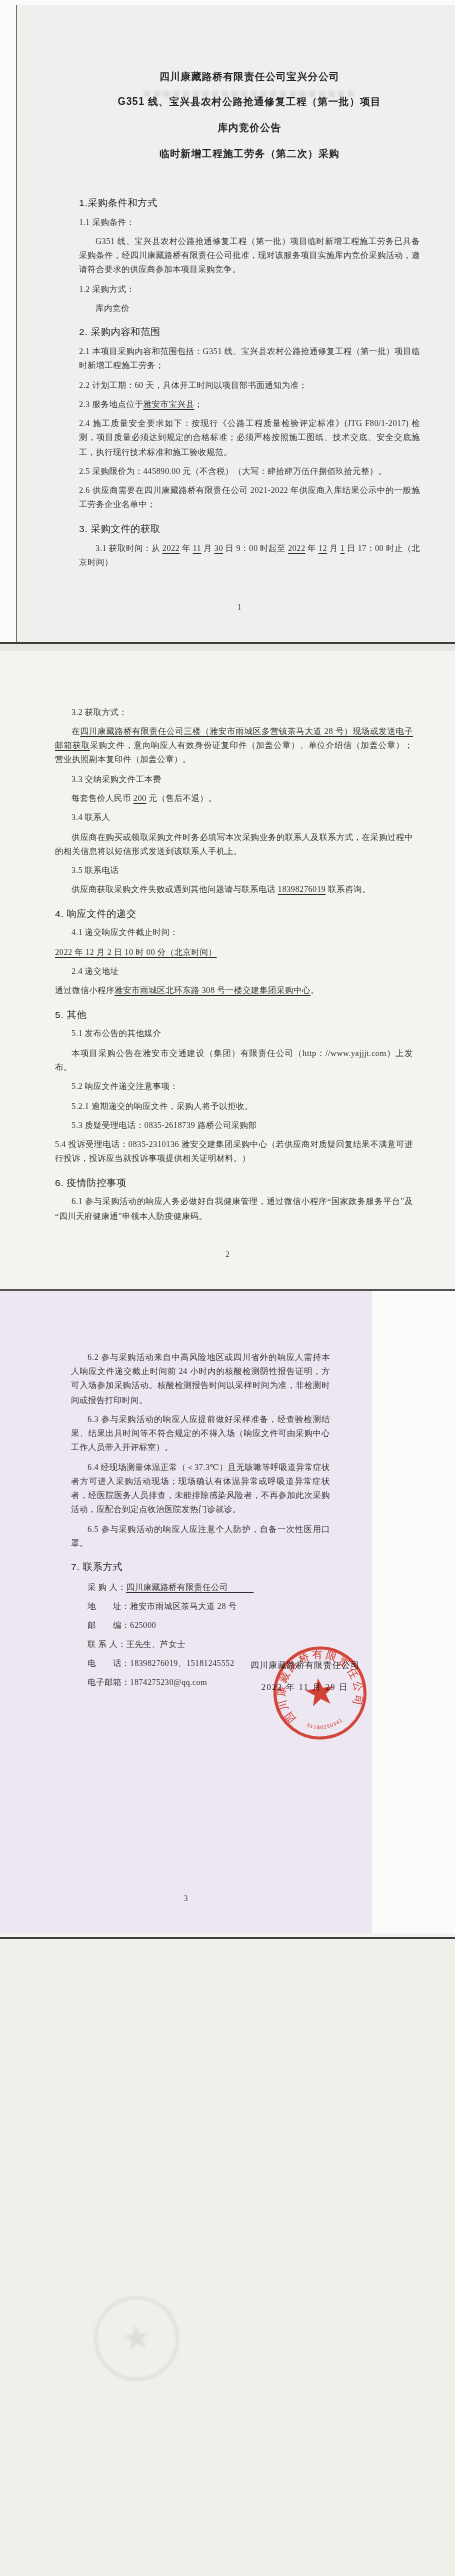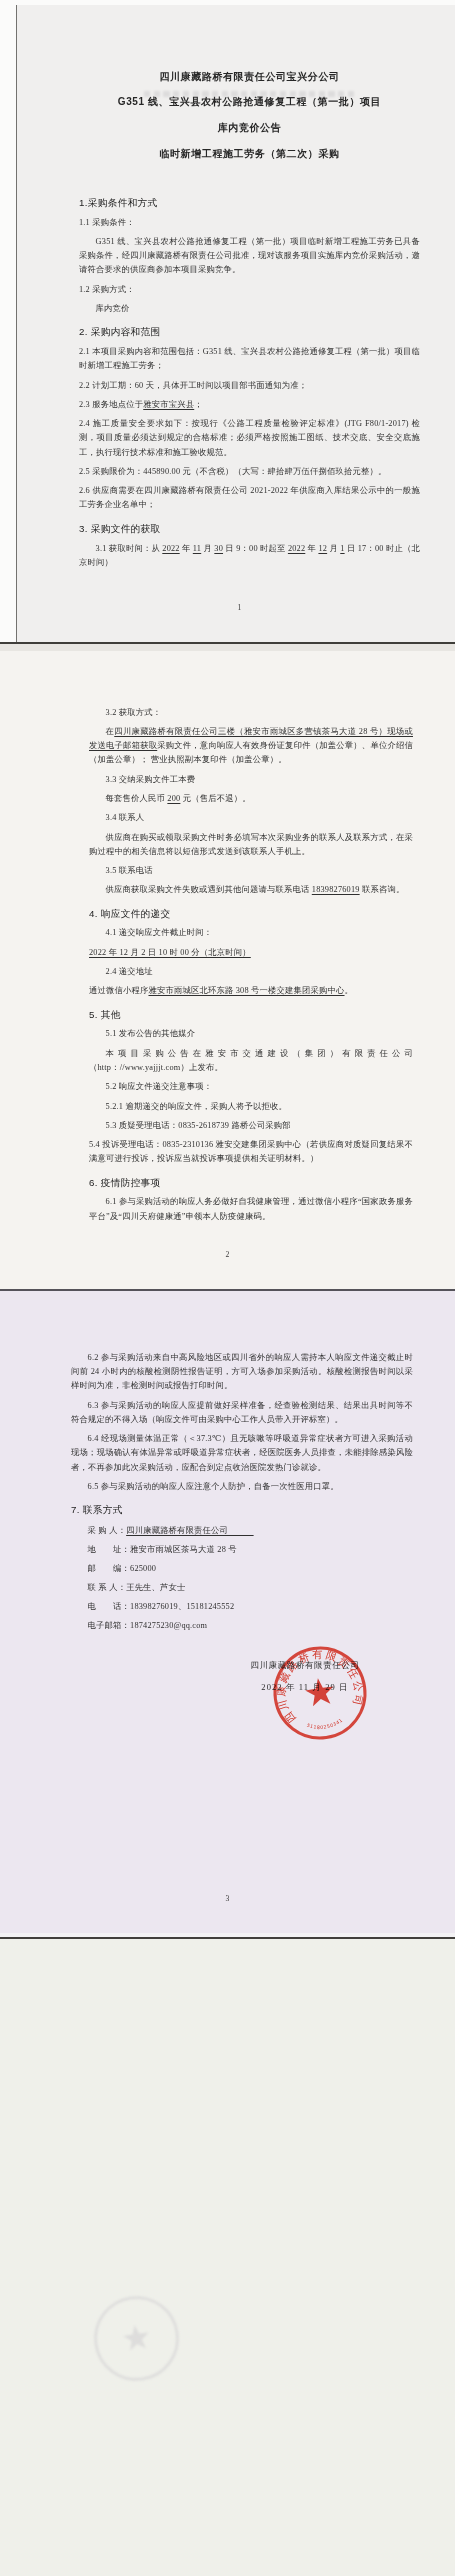--- a/index.html
+++ b/index.html
@@ -13,22 +13,22 @@
   #doc-root{width:455px;padding-top:4.6px;}
 
   .page{
     position:relative;
     box-sizing:border-box;
     overflow:hidden;
   }
   .p1{width:446px;margin-left:16px;height:637px;border-left:1.1px solid #73726f;}
   .p1 .content{padding:59px 42px 0 62px;}
   .p2{width:455px;height:638px;}
-  .p2 .content{padding:50px 42px 0 89px;}
-  .p3{width:455px;height:642px;}
+  .p2 .content{padding:50px 42px 0 55px;}
+  .p3{width:372px;height:642px;}
   .p3 .content{padding:55px 42px 0 71px;}
   .p4{width:455px;height:637px;}
 
   .sep{width:455px;}
   .sep-1{height:9px;background:linear-gradient(to bottom,#3f3e3a 0 1.7px,#e8e6e2 1.7px 100%);}
   .sep-2{height:2.3px;background:#55525a;}
   .sep-3{height:6.3px;background:linear-gradient(to bottom,#f3f2f4 0 4px,#413f3c 4px 5.7px,#dcdcd8 5.7px 100%);}
 
   .title-line{
     text-align:center;

